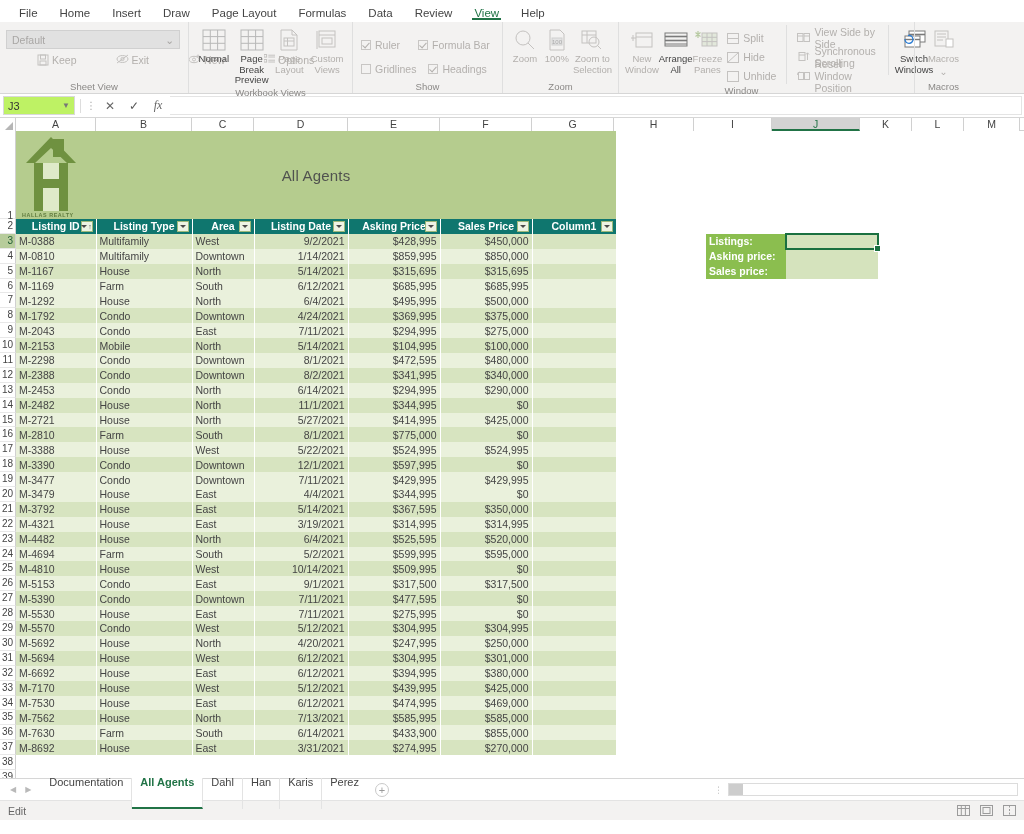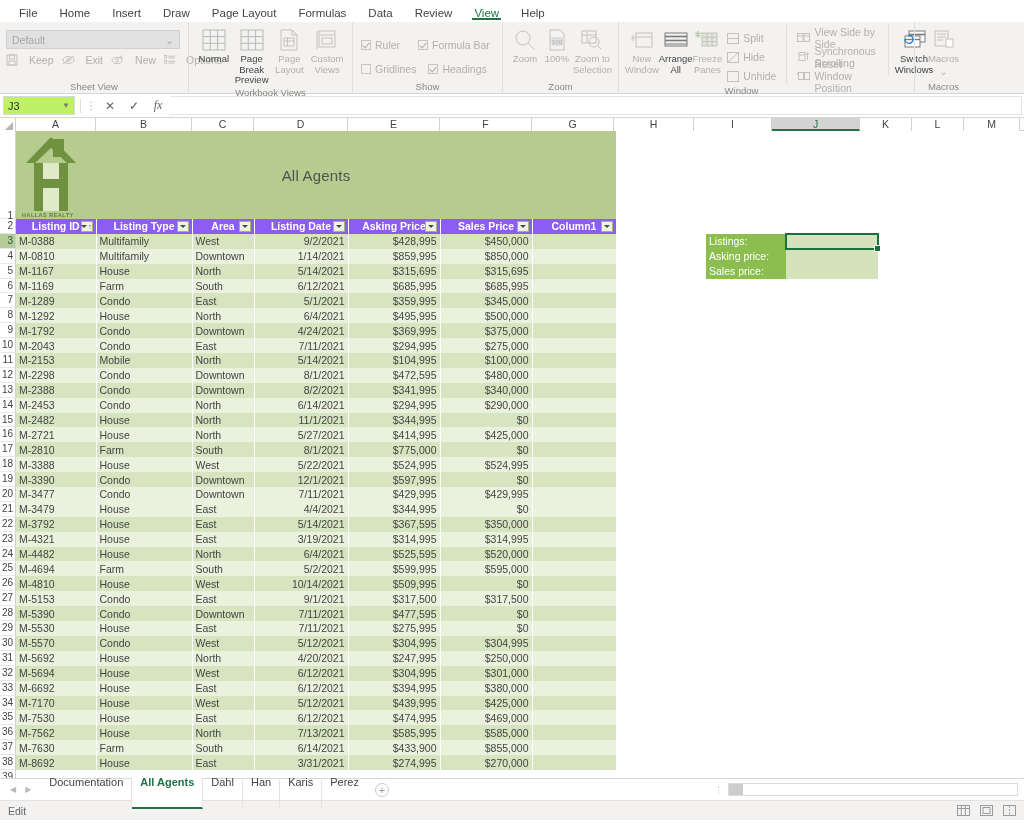--- a/index.html
+++ b/index.html
@@ -32,21 +32,21 @@
   .bigbtn.en .lbl { color:#444; }
   .bigbtn .ico { width:26px; height:24px; display:flex; align-items:center; justify-content:center; }
 
   .smallrow { display:flex; align-items:center; gap:4px; height:16px; font-size:10.5px; color:#b3b0ad; padding:0 2px; }
   .chk { width:10px; height:10px; border:1px solid #c8c6c4; background:#f3f2f1; display:inline-block; position:relative; flex:none; }
   .chk.on::after { content:""; position:absolute; left:2px; top:0px; width:3px; height:6px; border:solid #b3b0ad; border-width:0 1.4px 1.4px 0; transform:rotate(42deg); }
 
   .svcombo { width:174px; height:19px; background:#e1e1e1; border:1px solid #d0d0d0; font-size:10.5px; color:#a9a7a5;
              display:flex; align-items:center; padding:0 5px; justify-content:space-between; margin-bottom:3px;}
   .svrow { display:flex; gap:8px; align-items:center; }
-  .svitem { display:flex; align-items:center; gap:11px; font-size:10.5px; color:#b3b0ad; }
+  .svitem { display:flex; align-items:flex-start; gap:3px; font-size:10.5px; color:#b3b0ad;margin-left:31px; }
 
   svg { display:block; }
 
   
   .fbar { height:24px; background:#fff; display:flex; align-items:center; border-bottom:1px solid #d6d6d6; }
   .namebox { width:72px; height:19px; margin-left:3px; background:#bef264; border:1px solid #d9d9d9; font-size:11px;
              color:#333; display:flex; align-items:center; padding-left:4px; }
   .nbarrow { margin-left:auto; margin-right:4px; font-size:8px; color:#777; }
   .fb-sep { width:1px; height:14px; background:#ddd; margin:0 5px; }
   .fb-btn { width:24px; text-align:center; font-size:12px; color:#666; cursor:pointer; }
@@ -72,35 +72,35 @@
 
   .banner { background:#b5cc8e; height:88px; display:flex; align-items:center; justify-content:center; position:relative;
             width:600px; }
   .banner .ttl { font-size:15px; color:#50524f; letter-spacing:.2px; }
   .logo { position:absolute; left:8px; top:4px; width:54px; height:84px; }
   .logotext { position:absolute; left:6px; bottom:1px; font-size:5.4px; color:#5f7a3e; letter-spacing:.55px; font-weight:bold; }
 
   table.tbl { border-collapse:collapse; table-layout:fixed; width:600px; }
   table.tbl td, table.tbl th { height:14.9px; font-size:10.5px; padding:0 3px; overflow:hidden; white-space:nowrap;
         border-right:1px solid #fff; }
-  table.tbl th { background:#8b5cf6; color:#fff; font-weight:bold; font-size:10.5px; text-align:center; position:relative;
+  table.tbl th { background:#0f766e; color:#fff; font-weight:bold; font-size:10.5px; text-align:center; position:relative;
         border-right:1px solid #fff; }
   .fbtn { position:absolute; right:3px; top:2px; width:12px; height:11px; background:#eef3e4; border:1px solid #9db87a;
           display:flex; align-items:center; justify-content:center; }
   .fbtn .car { width:0;height:0;border-left:3px solid transparent;border-right:3px solid transparent;border-top:3px solid #4a4a4a; }
   .fbtn.srt .car { margin-right:1px; }
   .fbtn .up { font-size:7px; color:#3a3a3a; line-height:7px; }
 
   tr.band1 td { background:#d7e4c0; }
   tr.band2 td { background:#eaf1dc; }
   td.num { text-align:right; }
   td.lft { text-align:left; }
 
   
-  .panel { position:absolute; left:690px; top:103px; width:172px; }
+  .panel { position:absolute; left:690px; top:103px; width:172px;font-weight:bold; }
   .pl { background:#8bbe4f; color:#fff; font-size:10.5px; height:14.9px; line-height:14.9px; padding-left:3px; width:80px; }
   .pv { background:#d5e3bd; width:92px; height:14.9px; }
   .prow { display:flex; }
   .selcell { outline:2px solid #1a7040; outline-offset:-1px; position:relative; }
   .selcell::after { content:""; position:absolute; right:-3px; bottom:-3px; width:5px; height:5px; background:#1a7040;
                     border:1px solid #fff; }
 
   
   .tabsbar { height:22px; background:#fff; display:flex; align-items:center; border-top:1px solid #d6d6d6; }
   .navarrows { display:flex; gap:9px; padding:0 10px; color:#b9b9b9; font-size:8px; }
@@ -624,29 +624,20 @@
             </tr>
             <tr class="band2">
               <td class="lft">M-1169</td>
               <td class="lft">Farm</td>
               <td class="lft">South</td>
               <td class="num">6/12/2021</td>
               <td class="num">$685,995</td>
               <td class="num">$685,995</td>
               <td class="lft"></td>
             </tr>
-            <tr class="band1">
-              <td class="lft">M-1289</td>
-              <td class="lft">Condo</td>
-              <td class="lft">East</td>
-              <td class="num">5/1/2021</td>
-              <td class="num">$359,995</td>
-              <td class="num">$345,000</td>
-              <td class="lft"></td>
-            </tr>
             <tr class="band2">
               <td class="lft">M-1292</td>
               <td class="lft">House</td>
               <td class="lft">North</td>
               <td class="num">6/4/2021</td>
               <td class="num">$495,995</td>
               <td class="num">$500,000</td>
               <td class="lft"></td>
             </tr>
             <tr class="band1">

